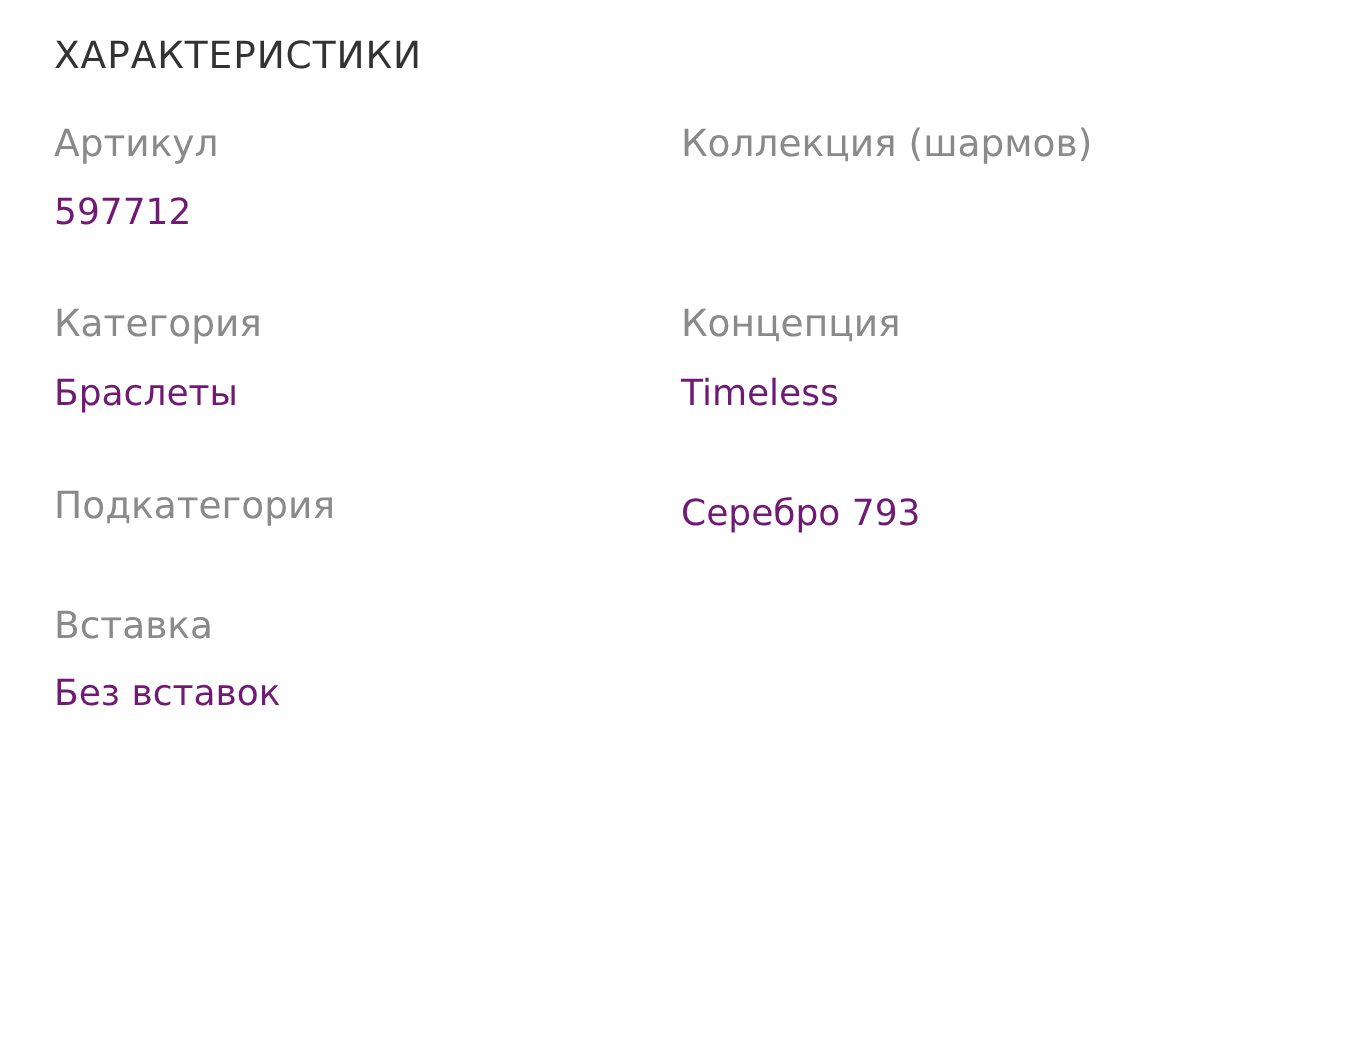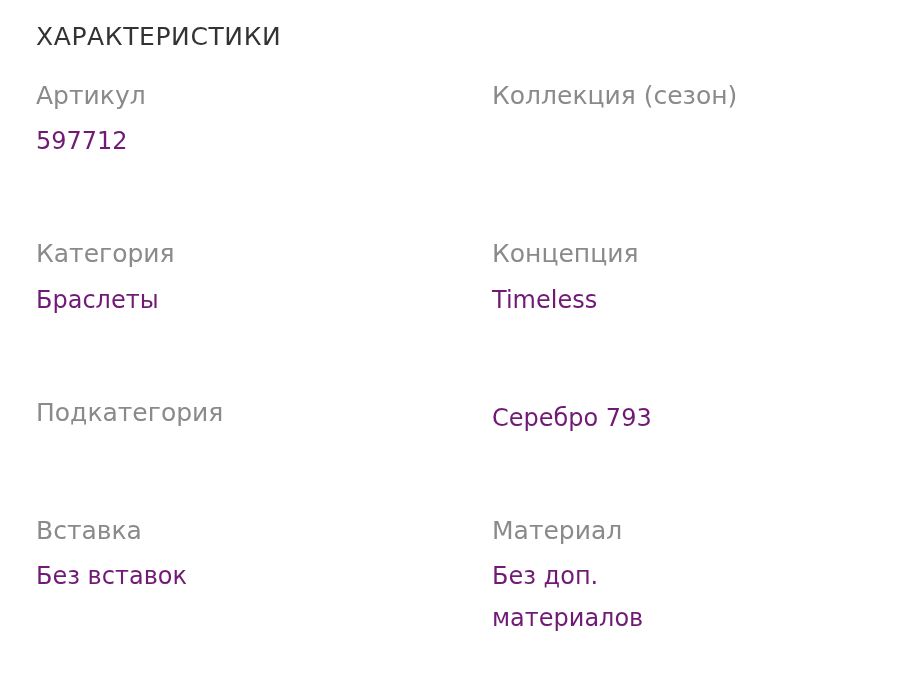--- a/index.html
+++ b/index.html
@@ -27,21 +27,20 @@
     color: #333333;
     font-weight: 400;
     margin: 0 0 28px 0;
     line-height: 1.2;
   }
   .specs-grid {
     display: grid;
     grid-template-columns: 418px 1fr;
     row-gap: 0;
     column-gap: 0;
-    gap: 38px;
   }
   .spec-cell {
     padding-bottom: 38px;
   }
   .spec-label {
     font-size: 25px;
     color: #8a8a8a;
     font-weight: 400;
     line-height: 1.25;
     margin-bottom: 9px;
@@ -65,21 +64,21 @@
   <h2 class="section-title">ХАРАКТЕРИСТИКИ</h2>
 
   <div class="specs-grid">
 
     <div class="spec-cell">
       <div class="spec-label">Артикул</div>
       <div class="spec-value">597712</div>
     </div>
 
     <div class="spec-cell">
-      <div class="spec-label">Коллекция (сезон)</div>
+      <div class="spec-label">Коллекция (шармов)</div>
     </div>
 
     <div class="spec-cell">
       <div class="spec-label">Категория</div>
       <div class="spec-value">Браслеты</div>
     </div>
 
     <div class="spec-cell">
       <div class="spec-label">Концепция</div>
       <div class="spec-value">Timeless</div>
@@ -91,19 +90,15 @@
 
     <div class="spec-cell tall">
       <div class="spec-value">Серебро 793</div>
     </div>
 
     <div class="spec-cell">
       <div class="spec-label">Вставка</div>
       <div class="spec-value">Без вставок</div>
     </div>
 
-    <div class="spec-cell">
-      <div class="spec-label">Материал</div>
-      <div class="spec-value">Без доп. материалов</div>
-    </div>
 
   </div>
 </div>
 
 </body></html>

